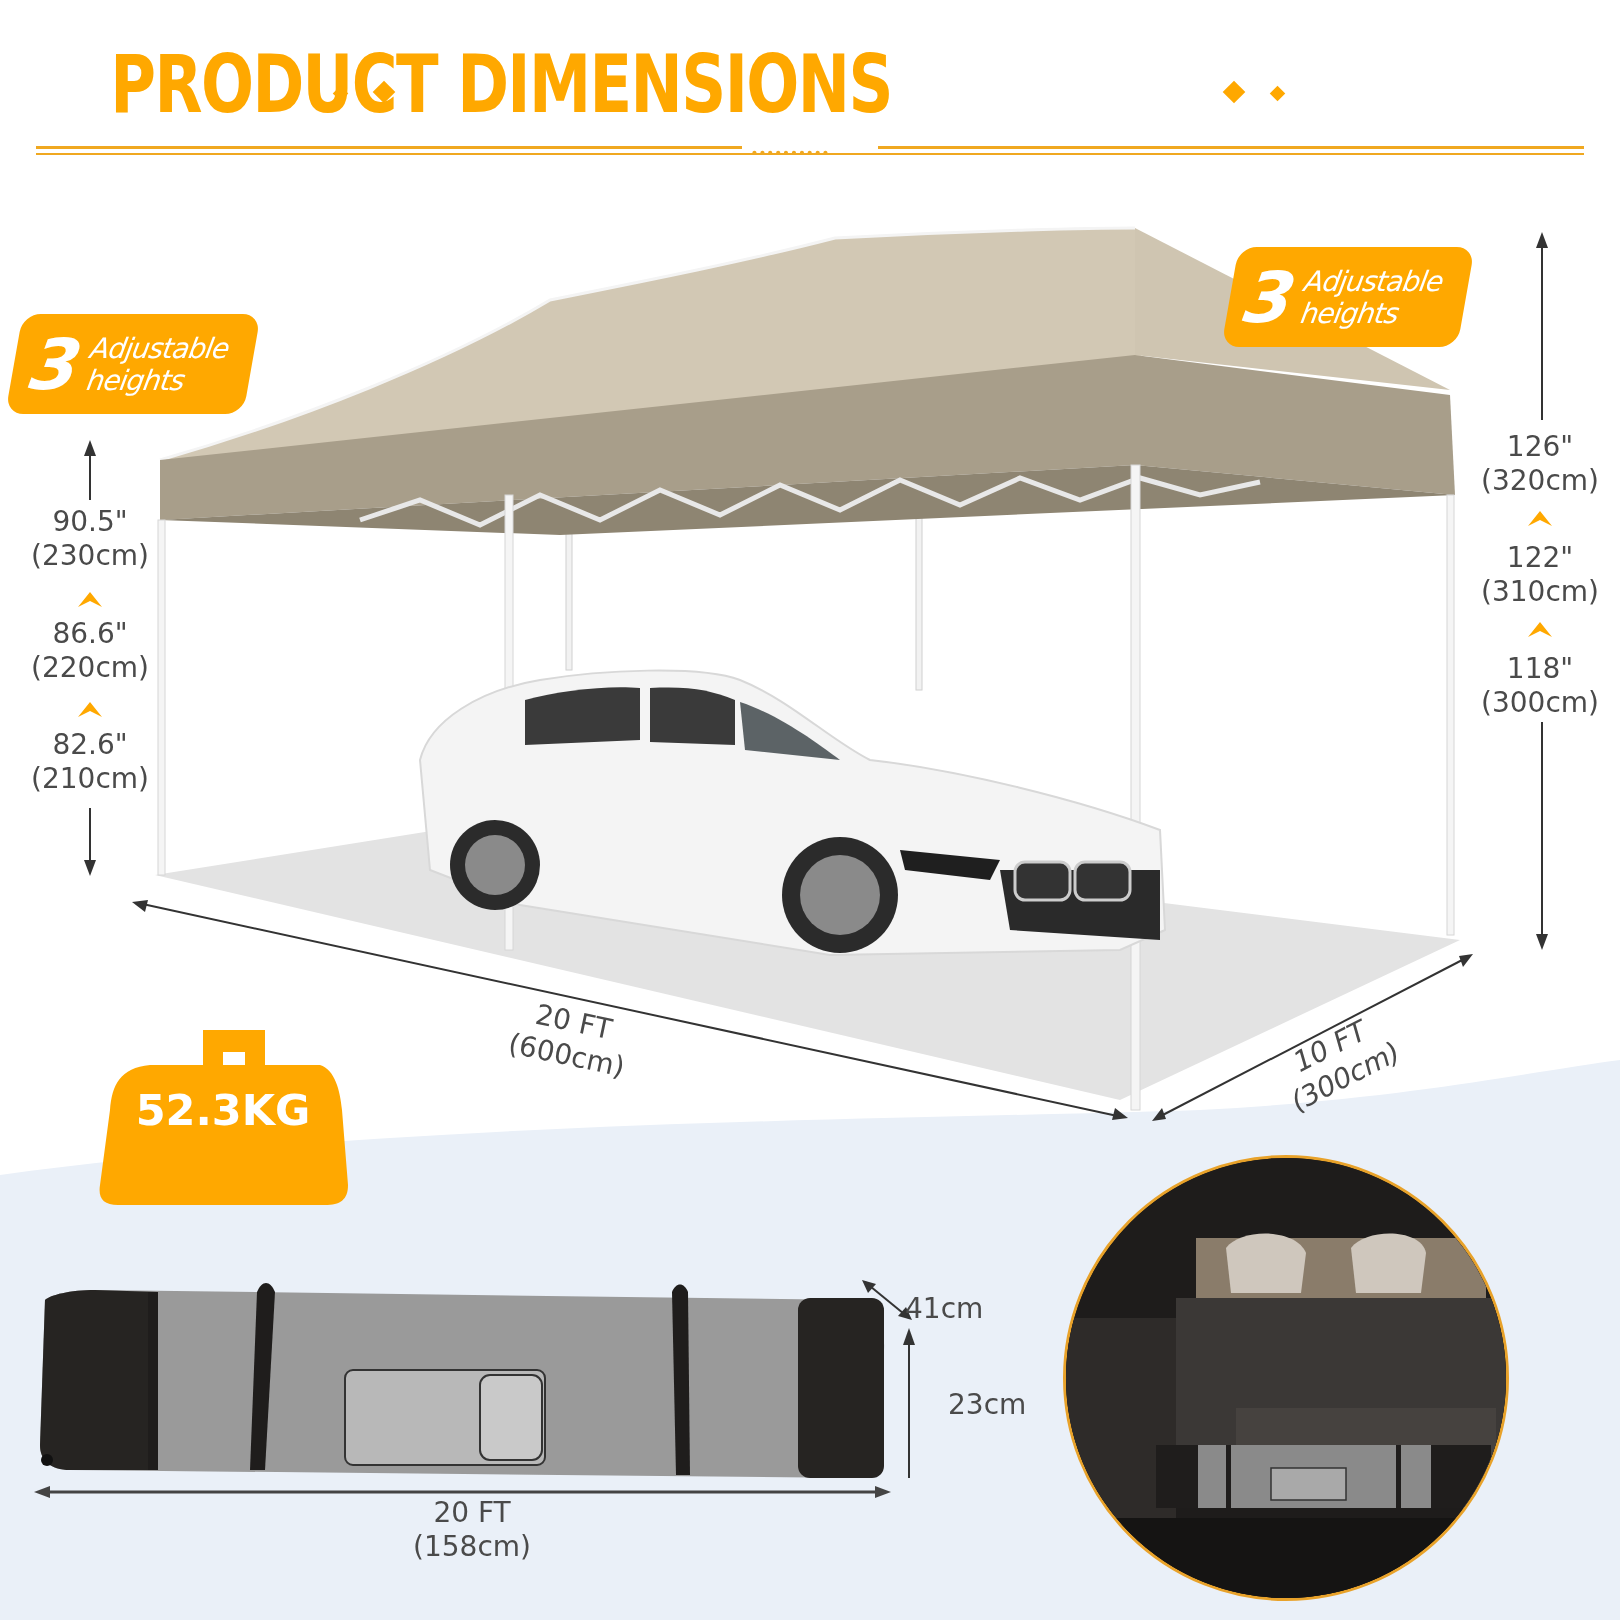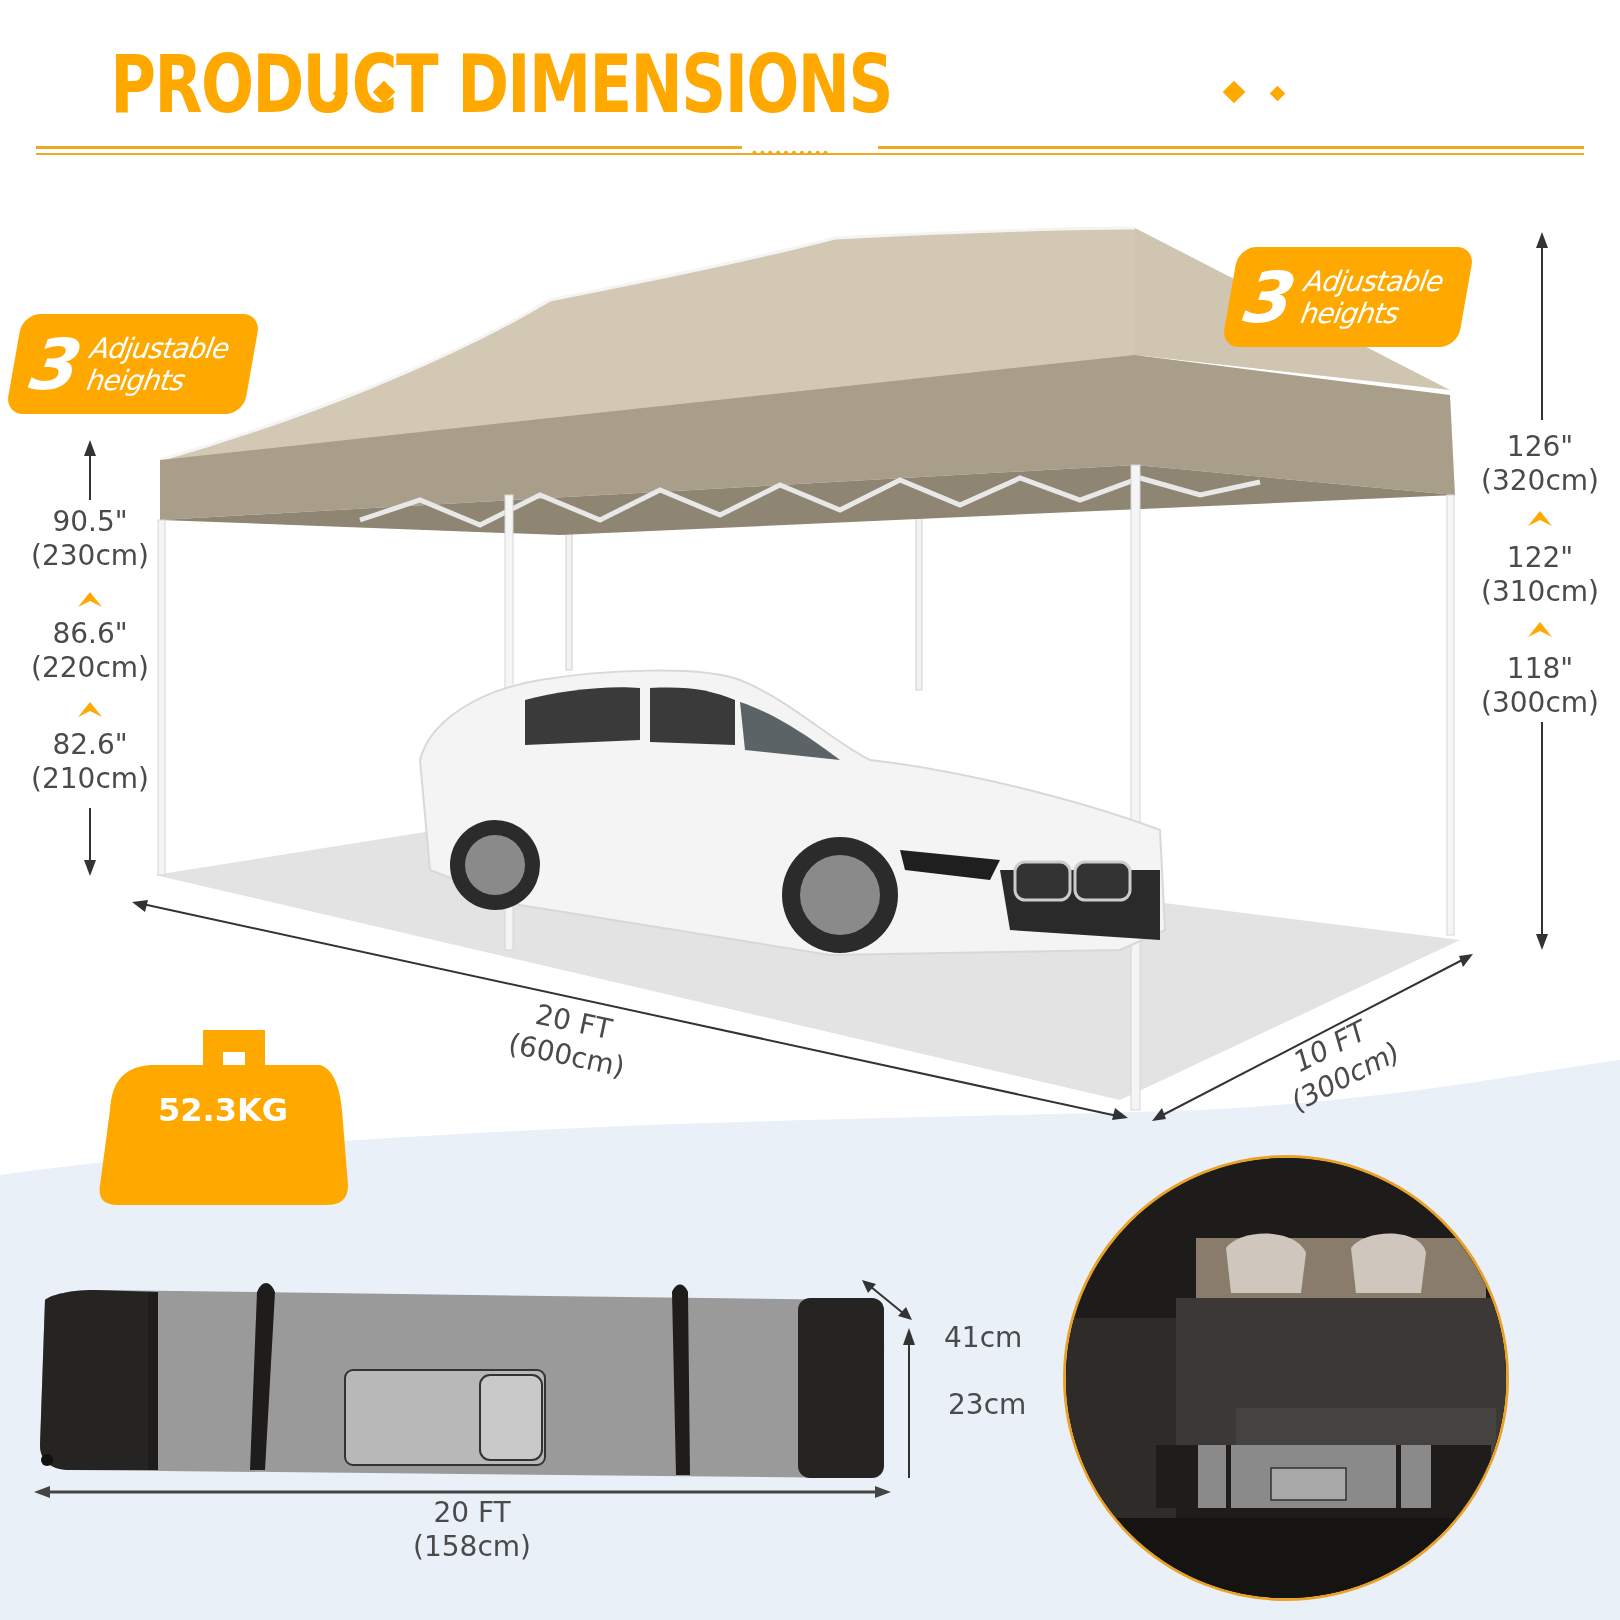--- a/index.html
+++ b/index.html
@@ -38,21 +38,21 @@
       position: absolute; font-family: "DejaVu Sans", sans-serif; font-size: 28px;
       line-height: 34px; color: #4a4a4a; text-align: center; white-space: nowrap;
     }
     .scene { position: absolute; left: 0; top: 0; width: 1620px; height: 1620px; }
 
     .weight {
       position: absolute; left: 98px; top: 1040px; width: 250px; height: 170px;
     }
     .weight .w1, .weight .w2 {
       position: absolute; left: 0; width: 250px; text-align: center;
-      font-family: "DejaVu Sans", sans-serif; font-weight: bold; font-size: 32px;
+      font-family: "DejaVu Sans", sans-serif; font-weight: bold; font-size: 43px;
       color: #fff; line-height: 44px;
     }
 
     .trunk {
       position: absolute; left: 1063px; top: 1155px; width: 440px; height: 440px;
       border-radius: 50%; border: 3px solid #E8A22A; overflow: hidden; background: #1e1c1b;
     }
   </style>
 </head>
 <body>
@@ -204,21 +204,21 @@
 </div>
 <div class="dim-text" style="left:1258px;top:1028px;width:160px;transform:rotate(-27deg);font-style:italic;">
   <div>10 FT</div>
   <div>(300cm)</div>
 </div>
 
 <div class="weight">
   <div class="w1" style="top:48px;">52.3KG</div>
 </div>
 
-<div class="dim-text" style="left:905px;top:1321px;margin-left:39px;">41cm</div>
+<div class="dim-text" style="left:905px;top:1292px;">41cm</div>
 <div class="dim-text" style="left:948px;top:1388px;">23cm</div>
 <div class="dim-text" style="left:392px;top:1496px;width:160px;">
   <div>20 FT</div>
   <div>(158cm)</div>
 </div>
 
 <div class="trunk">
   <svg width="440" height="440" viewBox="0 0 440 440">
     <rect x="0" y="0" width="440" height="440" fill="#1e1c1b"></rect>
     <rect x="130" y="80" width="290" height="60" fill="#8a7c6a"></rect>

